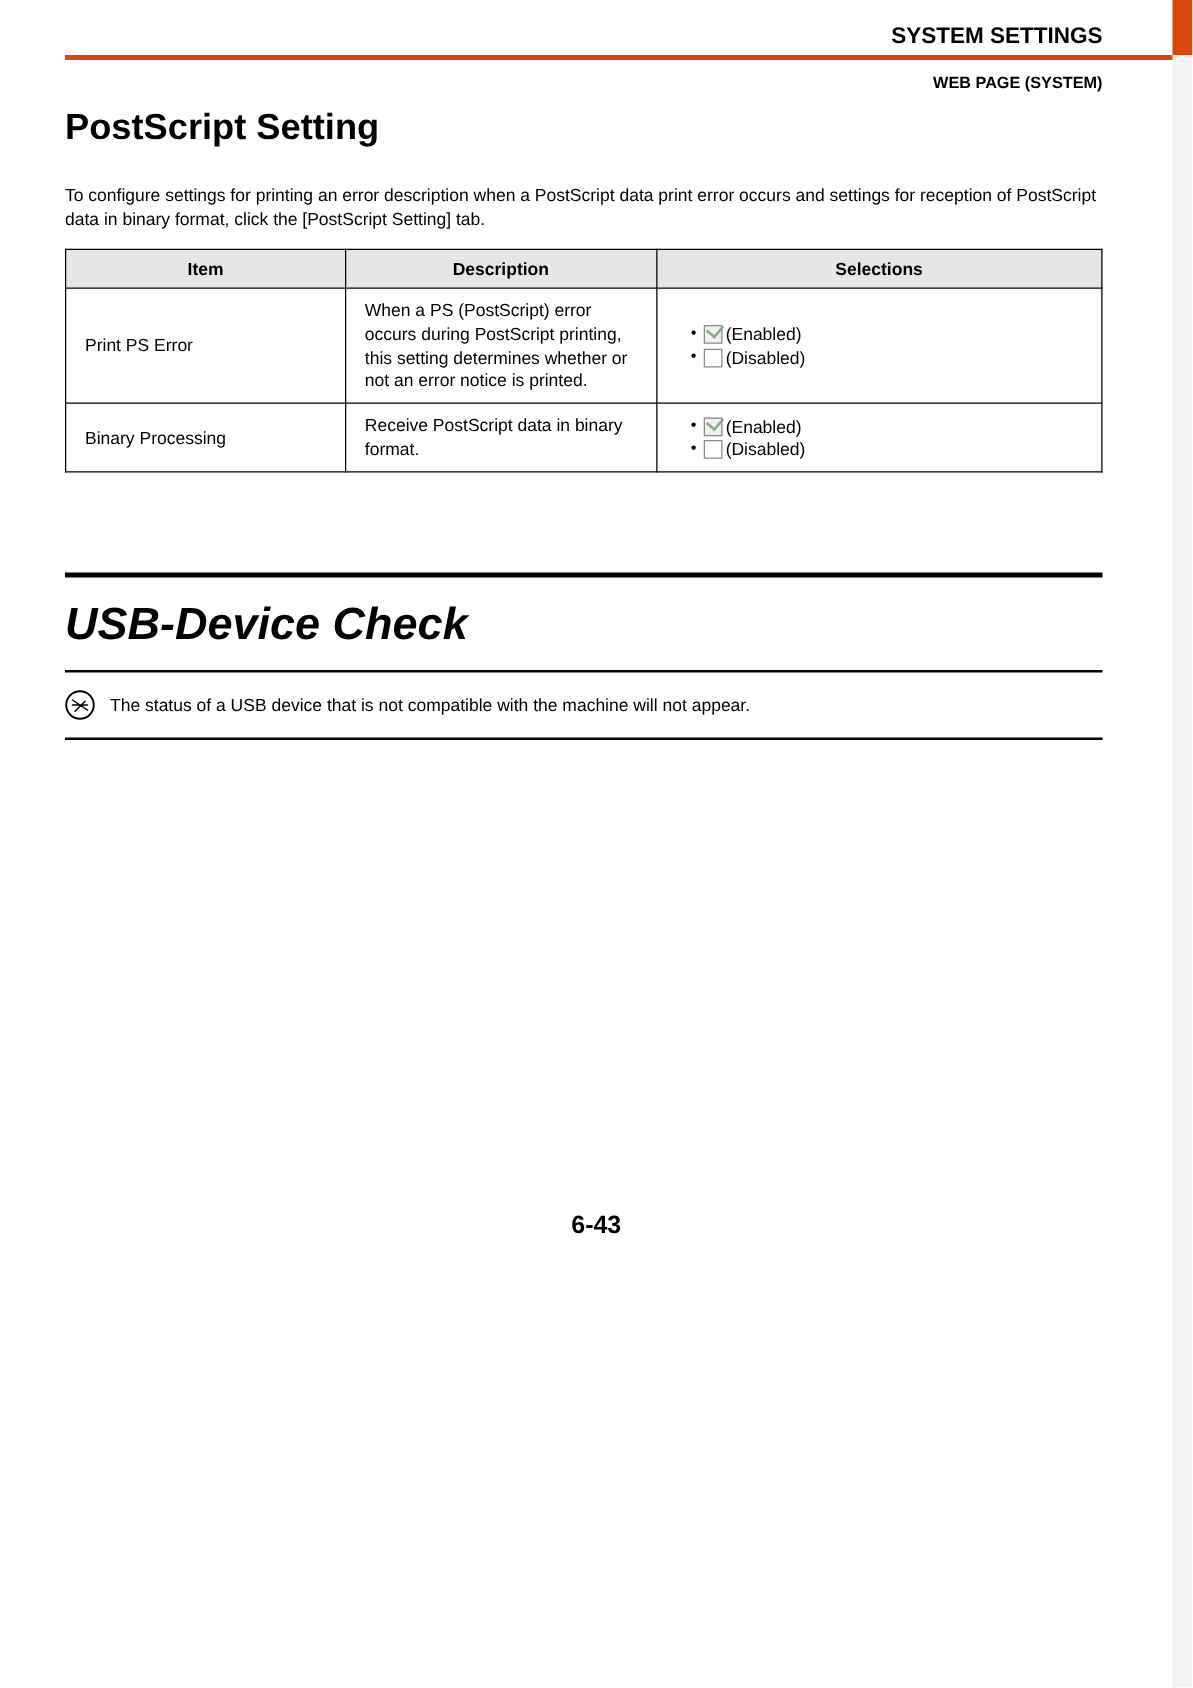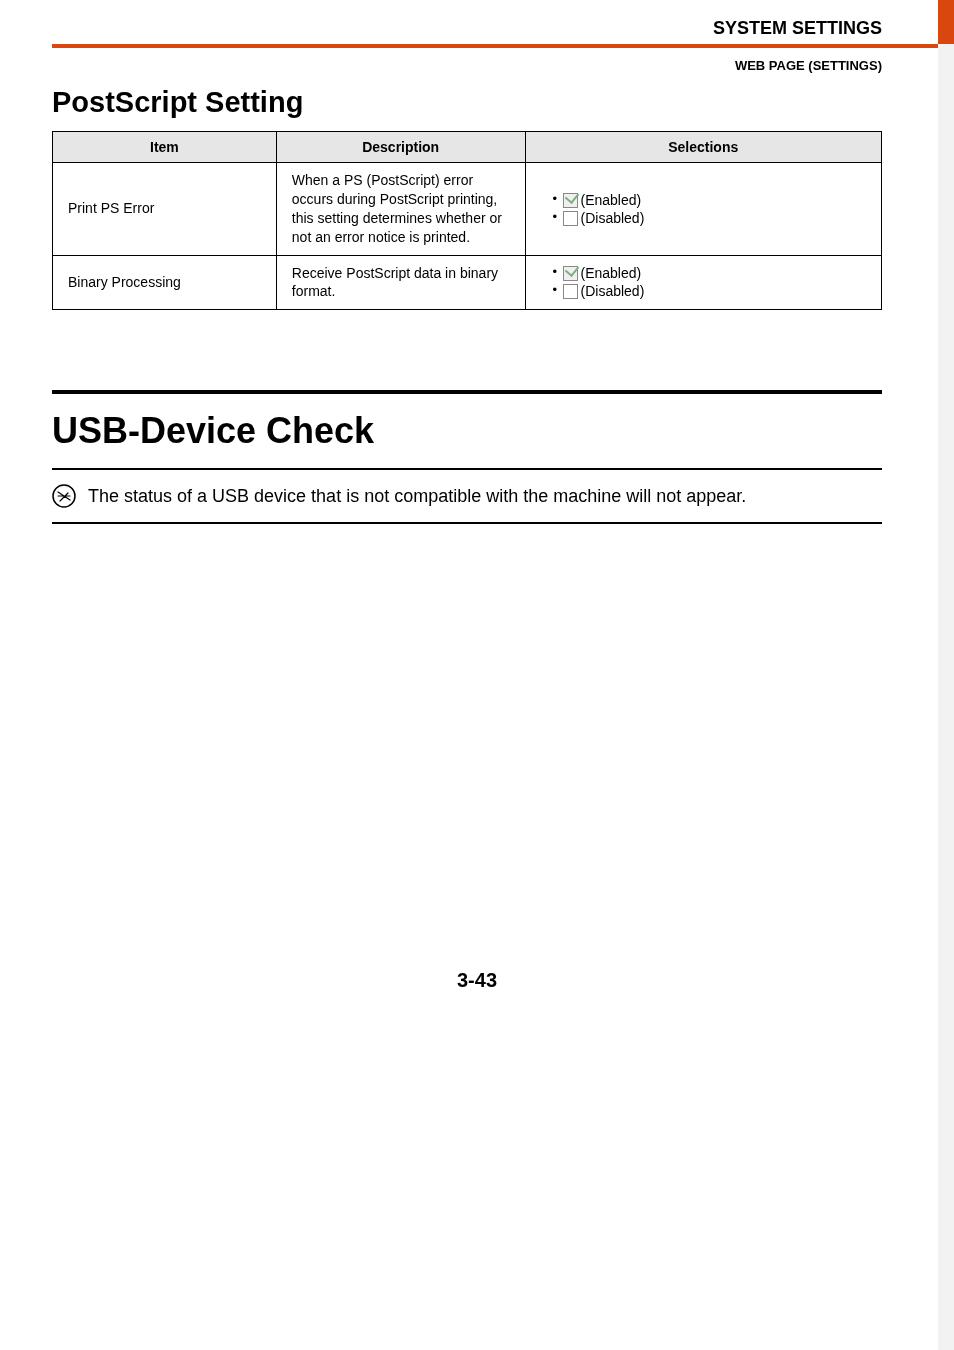--- a/index.html
+++ b/index.html
@@ -4,57 +4,58 @@
 <style>
   * { box-sizing: border-box; margin: 0; padding: 0; }
   html, body { width: 954px; height: 1350px; font-family: Arial, Helvetica, sans-serif; color: #000; background: #fff; }
   .page { position: relative; width: 954px; height: 1040px; }
   .tab-band { position: absolute; top: 0; right: 0; width: 16px; height: 44px; background: #d9470f; }
   .tab-band-grey { position: absolute; top: 44px; right: 0; width: 16px; height: 1306px; background: #f2f2f2; }
   .header-title { position: absolute; top: 18px; right: 72px; font-weight: bold; font-size: 18px; }
   .header-rule { position: absolute; top: 44px; left: 52px; right: 16px; height: 4px; background: #d9470f; }
   .breadcrumb { position: absolute; top: 58px; right: 72px; font-weight: bold; font-size: 13px; }
   .content { position: absolute; top: 86px; left: 52px; right: 72px; }
-  .h1 { font-family: Arial, Helvetica, sans-serif; font-weight: bold; font-size: 29px; margin-bottom: 12px; }
+  .h1 { font-family: Arial, Helvetica, sans-serif; font-weight: bold; font-size: 29px; margin-bottom: 28px; }
   .p { font-size: 14px; line-height: 1.35; margin-bottom: 14px; }
   .h2 { font-weight: bold; font-size: 19px; margin-bottom: 12px; }
   table.settings { width: 100%; border-collapse: collapse; }
   table.settings th { background: #e6e6e6; font-weight: bold; font-size: 14px; text-align: center; padding: 7px 8px; border: 1px solid #000; margin-top: 28px; }
   table.settings td { font-size: 14px; padding: 8px 15px; border: 1px solid #000; vertical-align: middle; line-height: 1.35; }
   table.settings td.item { width: 27%; }
   table.settings td.desc { width: 30%; }
   table.settings td.sel { width: 43%; }
   .sel-list { list-style: none; margin: 0; padding-left: 12px; }
   .sel-list li { position: relative; padding-left: 28px; line-height: 1.3; }
   .sel-list li::before { content: "•"; position: absolute; left: 0; top: 0; font-size: 13px; }
   .checkbox { display: inline-block; width: 15px; height: 15px; border: 1px solid #888; margin-right: 4px; vertical-align: -2px; position: absolute; left: 10px; top: 2px; }
   .checkbox.checked { background: #f0f0f0; }
   .checkbox.checked::after { content: ""; position: absolute; left: 2px; top: -2px; width: 10px; height: 7px; border-left: 2px solid #7fae7f; border-bottom: 2px solid #7fae7f; transform: rotate(-50deg); }
   .section-gap { height: 80px; }
   .thick-rule { height: 4px; background: #000; margin-bottom: 16px; }
-  .h-big { font-weight: bold; font-size: 36px; margin-bottom: 16px; }
+  .h-big { font-weight: bold; font-size: 36px; margin-bottom: 16px; font-style: italic; }
   .note-rule-top { height: 2px; background: #000; margin-top: 14px; margin-bottom: 10px; }
   .note-row { display: flex; align-items: center; gap: 12px; padding: 4px 0; }
   .note-icon { width: 24px; height: 24px; flex-shrink: 0; }
-  .note-text { font-size: 18px; }
+  .note-text { font-size: 14px; }
   .note-rule-bot { height: 2px; background: #000; margin-top: 10px; }
   .page-num { position: absolute; bottom: 48px; left: 0; right: 0; text-align: center; font-weight: bold; font-size: 20px; }
 </style>
 </head>
 <body>
 
 <div class="page">
   <div class="tab-band"></div>
   <div class="tab-band-grey"></div>
   <div class="header-title">SYSTEM SETTINGS</div>
   <div class="header-rule"></div>
-  <div class="breadcrumb">WEB PAGE (SETTINGS)</div>
+  <div class="breadcrumb">WEB PAGE (SYSTEM)</div>
 
   <div class="content">
     <h1 class="h1">PostScript Setting</h1>
+    <p class="p">To configure settings for printing an error description when a PostScript data print error occurs and settings for reception of PostScript data in binary format, click the [PostScript Setting] tab.</p>
 
     <table class="settings">
       <thead>
         <tr>
           <th>Item</th>
           <th>Description</th>
           <th>Selections</th>
         </tr>
       </thead>
       <tbody>
@@ -104,14 +105,14 @@
         <svg viewBox="0 0 24 24" width="24" height="24">
           <circle cx="12" cy="12" r="11" fill="none" stroke="#000" stroke-width="1.5"></circle>
           <path d="M6 8 L18 16 M6 12 L18 12 M8 17 L16 9" stroke="#000" stroke-width="1.2" stroke-linecap="round" fill="none"></path>
         </svg>
       </span>
       <span class="note-text">The status of a USB device that is not compatible with the machine will not appear.</span>
     </div>
     <div class="note-rule-bot"></div>
   </div>
 
-  <div class="page-num">3-43</div>
+  <div class="page-num">6-43</div>
 </div>
 
 </body></html>

